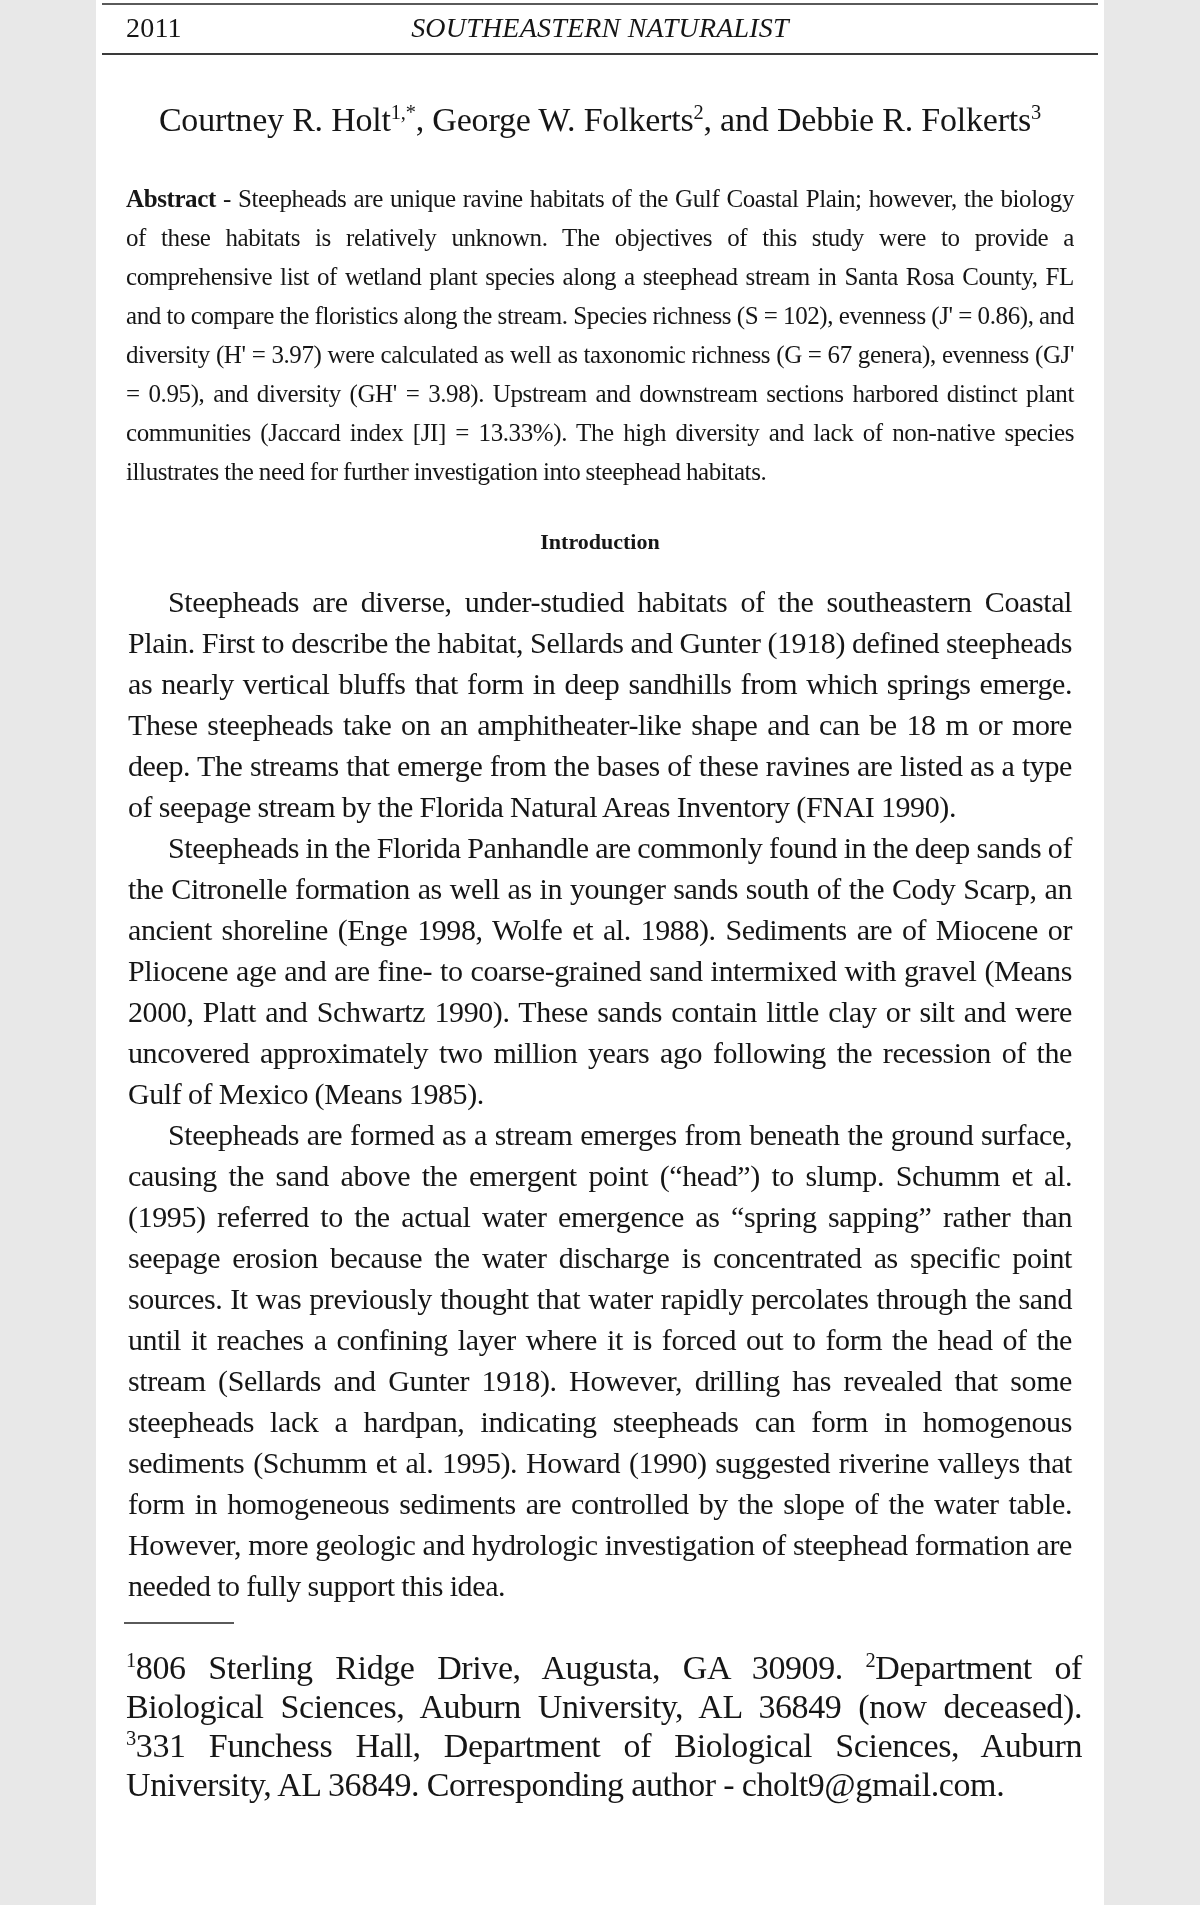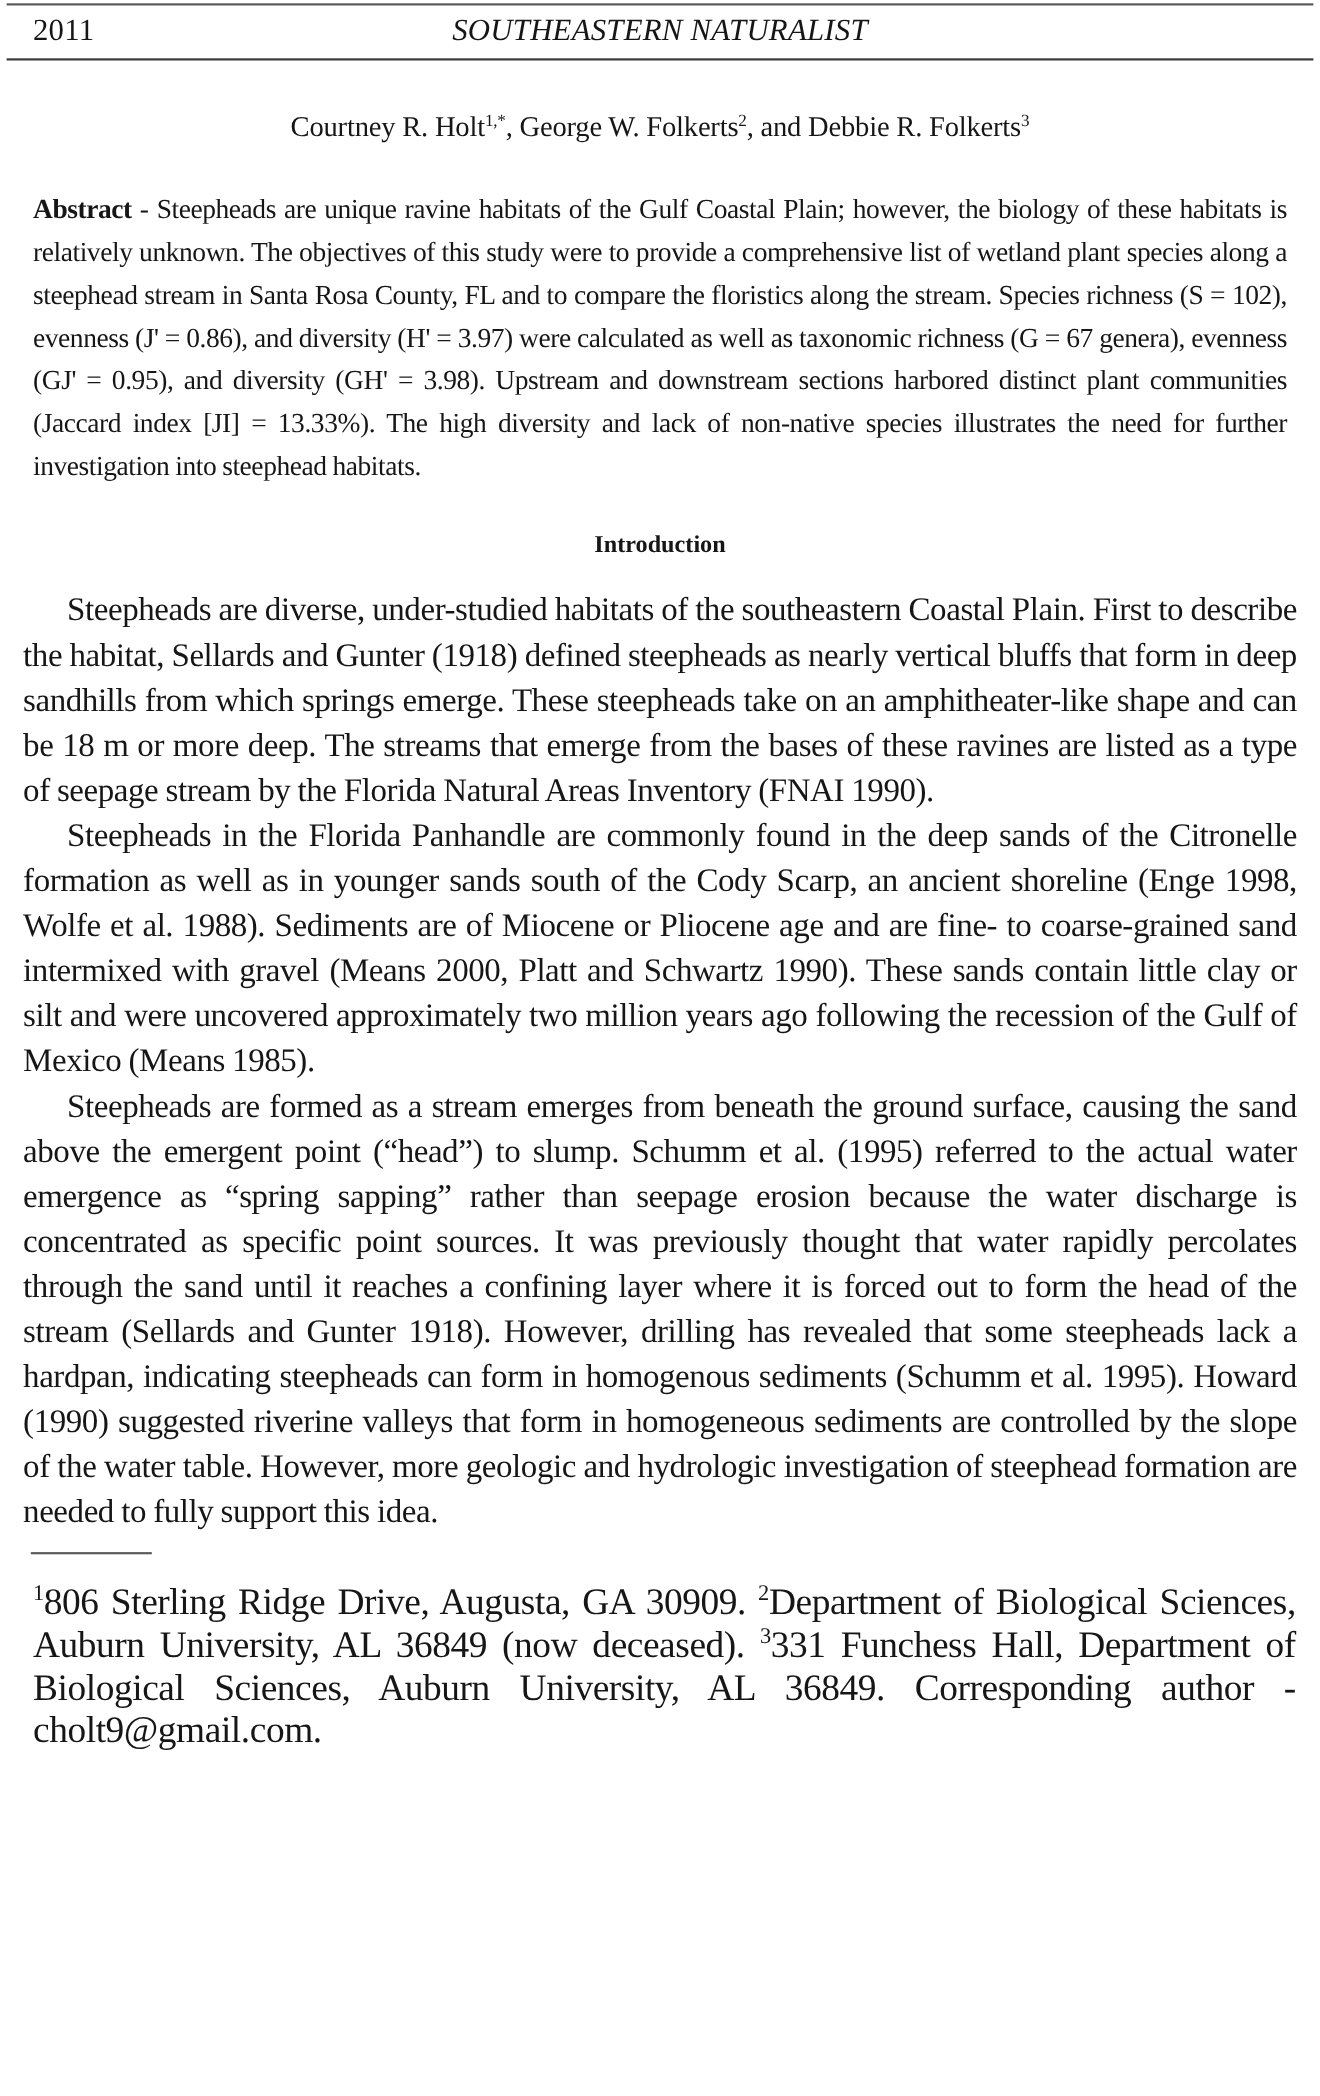--- a/index.html
+++ b/index.html
@@ -1,18 +1,18 @@
 <!DOCTYPE html>
 <html><head>
 <meta charset="utf-8">
 <style>
   html, body { margin: 0; padding: 0; background: #e8e8e8; }
   .page {
     position: relative;
-    width: 1200px;
+    width: 1008px;
     height: 1905px;
     margin: 0 auto;
     background: #ffffff;
     color: #161616;
     font-family: "Liberation Serif", "DejaVu Serif", serif;
     box-sizing: border-box;
     overflow: hidden;
   }
   .rule-top {
     height: 0;
@@ -39,21 +39,21 @@
     margin: 28px 70px 0 70px;
     text-align: center;
     font-size: 43px;
     font-weight: bold;
     line-height: 52px;
     letter-spacing: 0.2px;
   }
   .authors {
     margin: 46px 30px 0 30px;
     text-align: center;
-    font-size: 26px;
+    font-size: 34px;
     letter-spacing: -0.2px;
   }
   sup {
     font-size: 60%;
     line-height: 0;
     vertical-align: super;
   }
   .abstract {
     margin: 40px 30px 0 30px;
     font-size: 25px;
@@ -63,21 +63,21 @@
     word-spacing: -0.5px;
   }
   .b { font-weight: bold; }
   .section-heading {
     margin: 38px 30px 26px 30px;
     text-align: center;
     font-size: 22px;
     font-weight: bold;
   }
   .body-para {
-    margin: 0 21px;
+    margin: 0 32px;
     font-size: 30px;
     line-height: 41px;
     text-align: justify;
     text-indent: 40px;
     letter-spacing: -0.4px;
     word-spacing: -0.5px;
   }
   .footnote-rule {
     width: 110px;
     height: 0;

